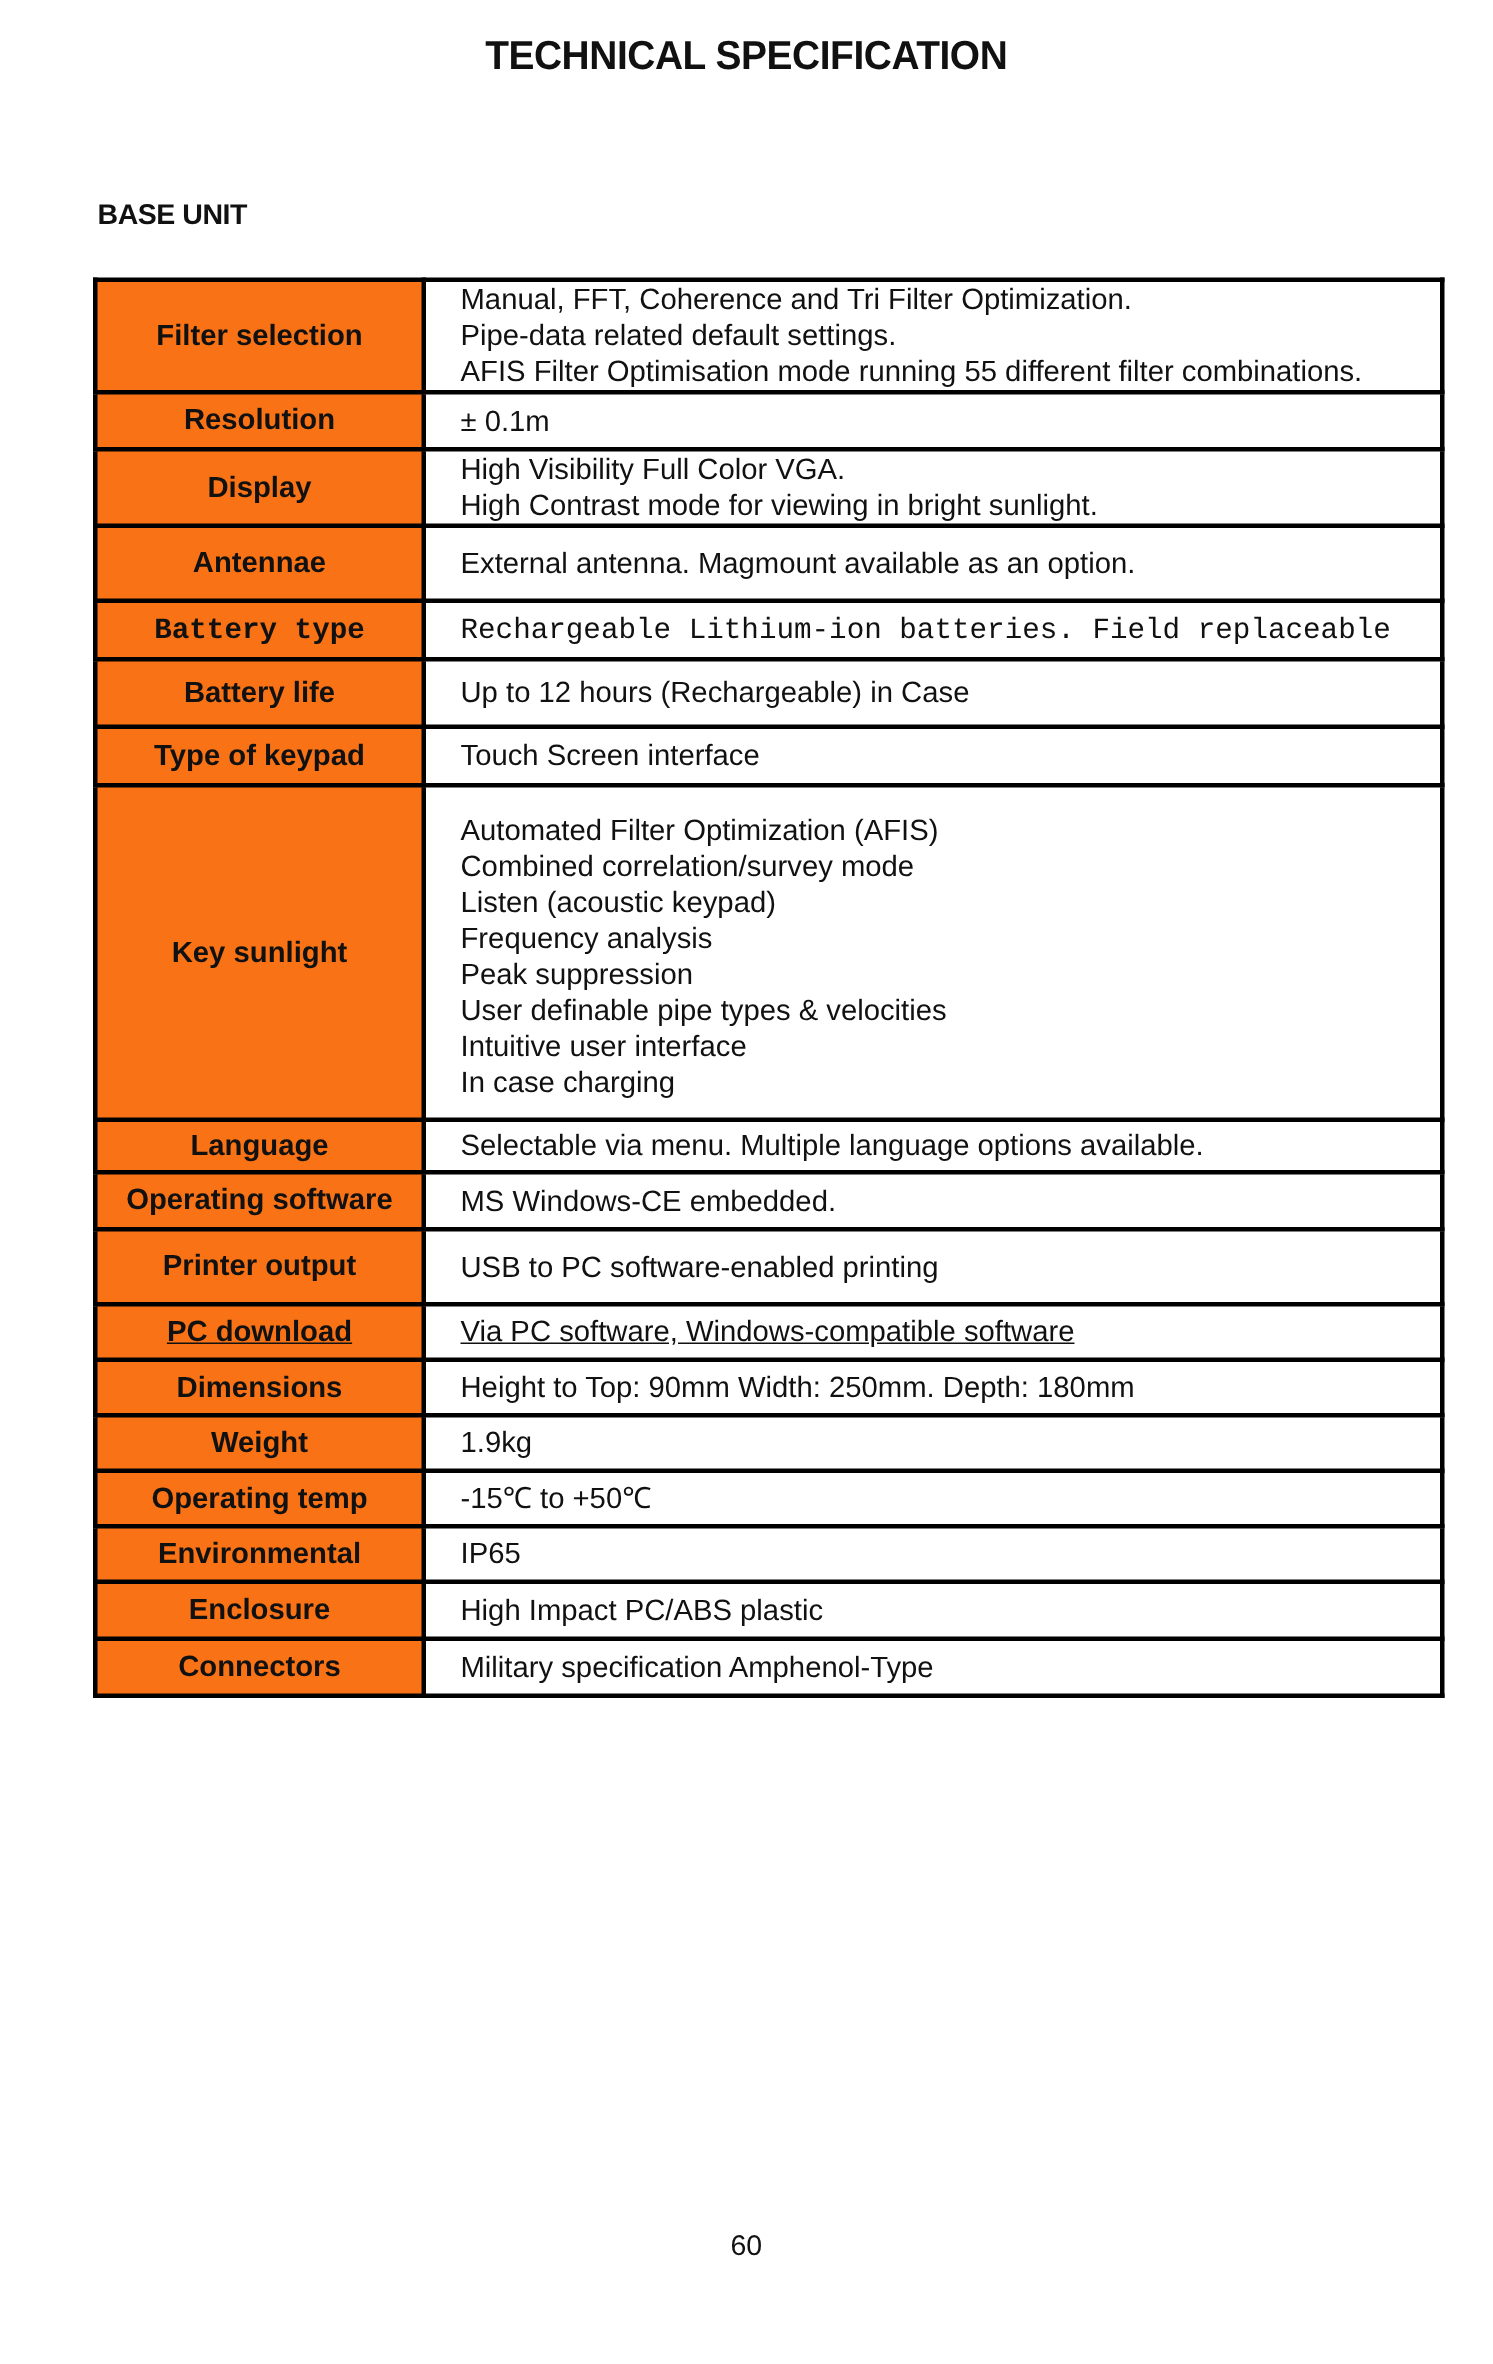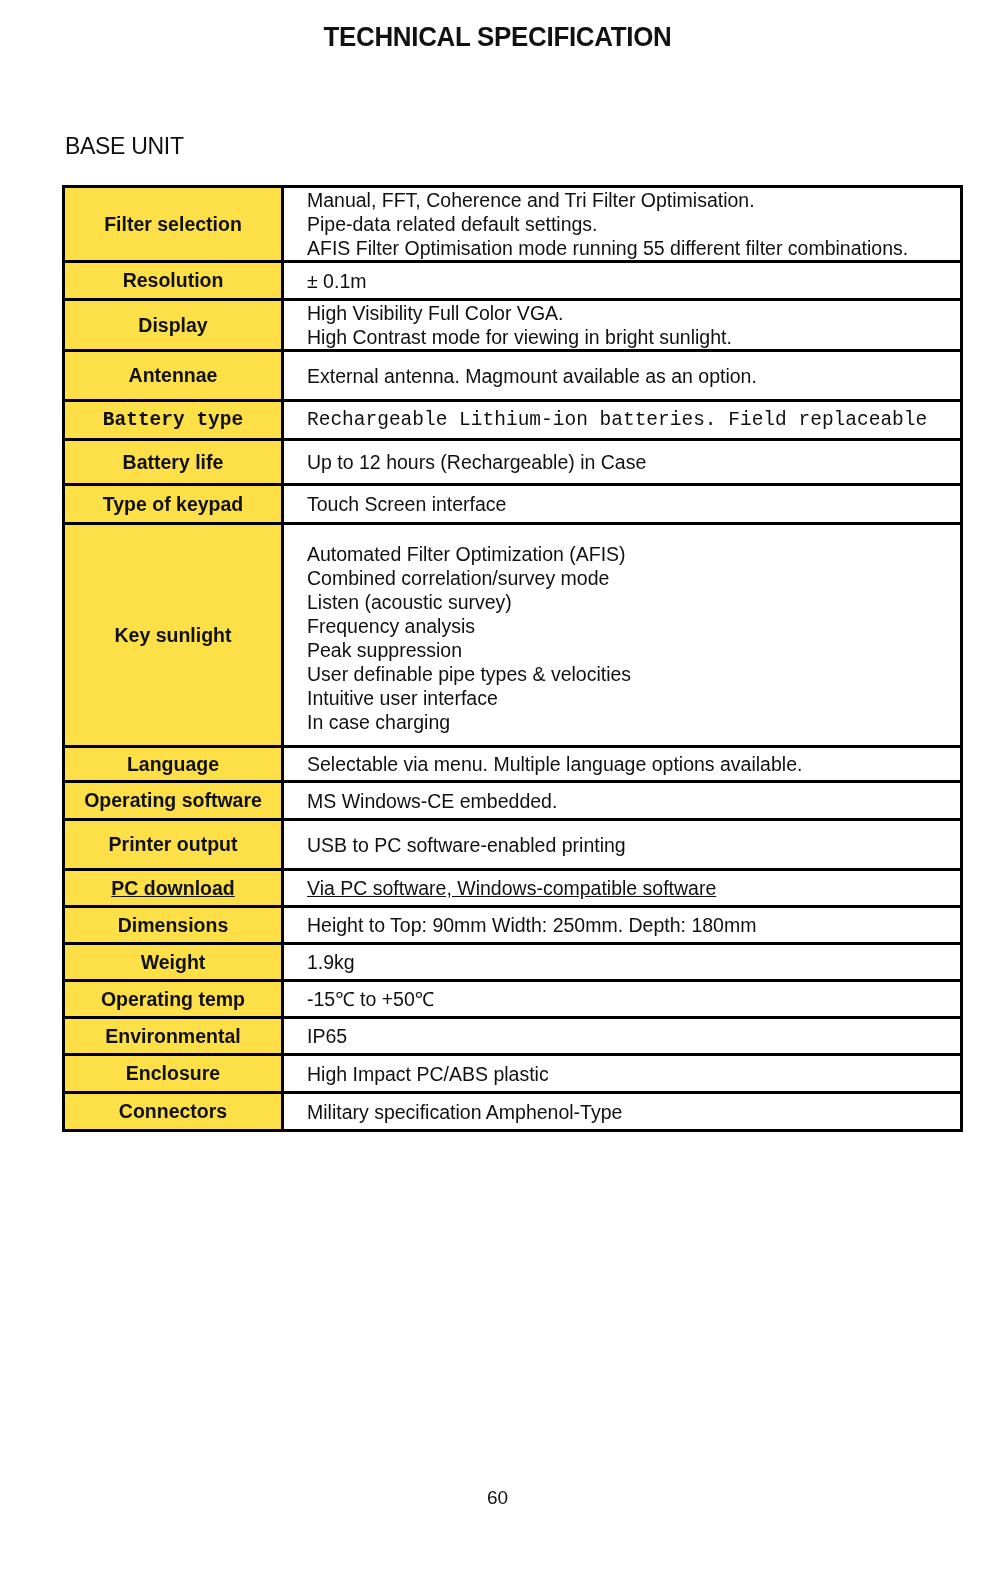--- a/index.html
+++ b/index.html
@@ -7,30 +7,30 @@
       width: 995px; height: 1576px; position: relative; overflow: hidden;
       font-family: "Liberation Sans", sans-serif; color: #111111;
     }
     .page-title {
       position: absolute; top: 22px; left: 0; width: 995px; text-align: center;
       font-size: 27px; font-weight: bold; letter-spacing: -0.3px;
       transform: scaleX(0.96);
     }
     .section-title {
       position: absolute; top: 133px; left: 65px;
-      font-size: 23px; font-weight: normal; letter-spacing: -0.3px;
+      font-size: 19px; font-weight: bold; letter-spacing: -0.3px;
     }
     .spec-table {
       position: absolute; top: 185px; left: 62px; width: 901px;
       border-collapse: collapse; table-layout: fixed;
       border: 3px solid #000;
     }
     .spec-table td { border: 3px solid #000; padding: 0; }
     .spec-table td.label {
-      width: 216px; background: #fde047; text-align: center; vertical-align: middle;
+      width: 216px; background: #f97316; text-align: center; vertical-align: middle;
       font-weight: bold; font-size: 19.5px;
     }
     .spec-table td.value {
       background: #ffffff; vertical-align: middle;
       padding-left: 23px; font-size: 19.5px; line-height: 24px;
     }
     .value .line { display: block; white-space: nowrap; }
     .page-number {
       position: absolute; top: 1487px; left: 0; width: 995px; text-align: center;
       font-size: 19px;
@@ -40,21 +40,21 @@
 <body>
 
 <div class="page-title">TECHNICAL SPECIFICATION</div>
 <div class="section-title">BASE UNIT</div>
 
 <table class="spec-table">
   <tbody id="spec-body">
       <tr style="height: 75px;">
         <td class="label">Filter selection</td>
         <td class="value">
-          <span class="line">Manual, FFT, Coherence and Tri Filter Optimisation.</span>
+          <span class="line">Manual, FFT, Coherence and Tri Filter Optimization.</span>
           <span class="line">Pipe-data related default settings.</span>
           <span class="line">AFIS Filter Optimisation mode running 55 different filter combinations.</span>
         </td>
       </tr>
       <tr style="height: 38px;">
         <td class="label">Resolution</td>
         <td class="value">
           <span class="line">± 0.1m</span>
         </td>
       </tr>
@@ -87,21 +87,21 @@
         <td class="label">Type of keypad</td>
         <td class="value">
           <span class="line">Touch Screen interface</span>
         </td>
       </tr>
       <tr style="height: 223px;">
         <td class="label">Key sunlight</td>
         <td class="value" style="padding-top: 6px;">
           <span class="line">Automated Filter Optimization (AFIS)</span>
           <span class="line">Combined correlation/survey mode</span>
-          <span class="line">Listen (acoustic survey)</span>
+          <span class="line">Listen (acoustic keypad)</span>
           <span class="line">Frequency analysis</span>
           <span class="line">Peak suppression</span>
           <span class="line">User definable pipe types &amp; velocities</span>
           <span class="line">Intuitive user interface</span>
           <span class="line">In case charging</span>
         </td>
       </tr>
       <tr style="height: 35px;">
         <td class="label">Language</td>
         <td class="value">

